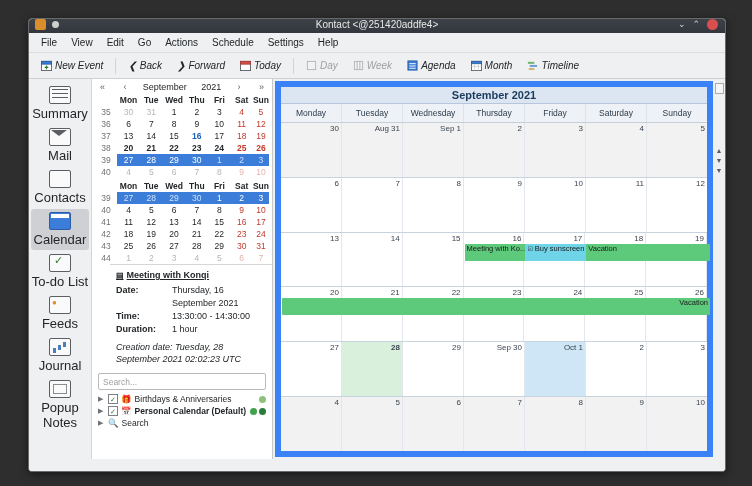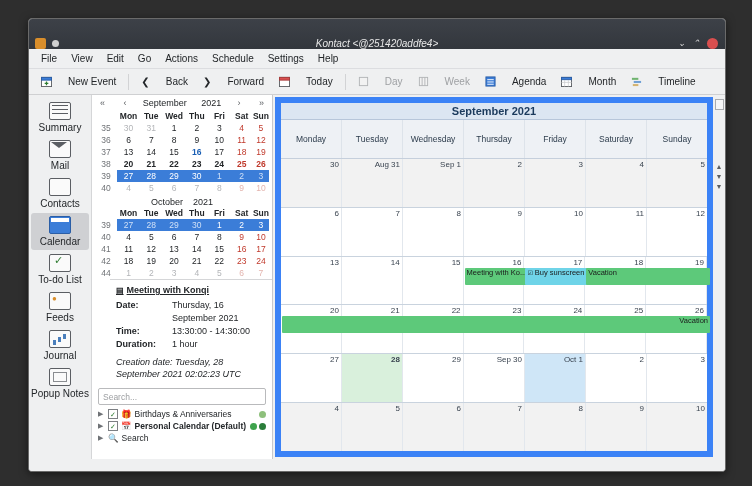--- a/index.html
+++ b/index.html
@@ -15,28 +15,27 @@
     width: 696px; height: 452px;
     background: #eff0f1;
     border: 1px solid #6a6a6a;
     border-radius: 4px;
     box-shadow: 0 2px 8px rgba(0,0,0,0.5);
     display: flex; flex-direction: column;
     overflow: hidden;
   }
   
   .titlebar {
-    height: 30px;
+    height: 14px;
     background: linear-gradient(#3d4148, #33373d);
     color: #e6e6e6;
-    display: flex; align-items: flex-end;
+    display: flex; align-items: flex-start;
     font-size: 10px;
     position: relative;
     flex: none;
-    font-style: italic;
   }
   .titlebar .tb-left { display:flex; align-items:center; gap:6px; padding-left:6px; }
   .tb-icon { width: 11px; height: 11px; background: #d98e2b; border-radius: 2px; }
   .tb-dot { width: 7px; height: 7px; border-radius: 50%; background: #cfcfcf; }
   .tb-title {
     position: absolute; left: 0; right: 0; text-align: center;
     font-size: 10px; color: #e8e8e8; pointer-events: none;
   }
   .tb-right { margin-left: auto; display: flex; align-items: center; gap: 7px; padding-right: 7px; }
   .tb-btn { font-size: 9px; color: #d6d6d6; line-height: 1; }
@@ -49,31 +48,31 @@
     flex: none;
   }
   .menubar span { padding: 2px 6px; border-radius: 2px; }
   
   .toolbar {
     height: 25px; display: flex; align-items: center;
     background: #eff0f1; border-bottom: 1px solid #cfd0d2;
     font-size: 10px; color: #232629; padding-left: 6px; gap: 3px;
     flex: none;
   }
-  .tbitem { display: flex; align-items: center; gap: 16px; padding: 3px 6px; border-radius: 2px; }
+  .tbitem { display: flex; align-items: center; gap: 3px; padding: 3px 6px; border-radius: 2px; font-style: italic; }
   .tbitem.disabled { color: #9ea0a3; }
   .sep { width: 1px; height: 16px; background: #d2d3d5; margin: 0 3px; }
   .mini-ico { width: 11px; height: 11px; display:inline-block; }
   
   .body { flex: 1; display: flex; min-height: 0; background: #eff0f1; }
   
   .sidebar {
     width: 62px; background: #eff0f1; border-right: 1px solid #d5d6d8;
     display: flex; flex-direction: column; align-items: center;
-    padding-top: 4px; font-size: 10px; color: #232629; flex: none;
+    padding-top: 4px; font-size: 13px; color: #232629; flex: none;
   }
   .side-item { width: 58px; text-align: center; padding: 3px 0 3px; border-radius: 3px; margin-bottom: 1px; }
   .side-item.selected { background: #cfd0d3; }
   .side-glyph {
     width: 20px; height: 16px; margin: 0 auto 2px; border: 1px solid #5b5e63;
     background: #fafafa; border-radius: 2px; position: relative;
   }
   .side-glyph.cal { background: #3b7dd8; border-color: #2b5ea6; }
   .side-glyph.cal::before { content:""; position:absolute; left:1px; right:1px; top:1px; height:4px; background:#fff; }
   .side-glyph.mail::after {
@@ -156,21 +155,21 @@
   .calview {
     flex: 1; background: #fff; border: 6px solid #3b82f6; margin: 2px 0 2px 2px;
     display: flex; flex-direction: column; min-width: 0;
   }
   .cv-title {
     text-align: center; font-size: 11px; font-weight: bold; color: #1b3a5c;
     background: #dce6f2; padding: 2px 0; border-bottom: 1px solid #b7c6da;
   }
   .cv-days { display: flex; background: #eef1f5; border-bottom: 1px solid #c5cfdc; }
   .cv-days div {
-    flex: 1; text-align: center; font-size: 8.5px; color: #2d3c4c; padding: 14px 0;
+    flex: 1; text-align: center; font-size: 8.5px; color: #2d3c4c; padding: 4px 0;
     border-right: 1px solid #dde3ea;
   }
   .cv-days div:last-child { border-right: none; }
   .cv-grid { flex: 1; display: flex; flex-direction: column; }
   .wkrow { flex: 1; display: flex; position: relative; border-bottom: 1px solid #c9d3de; min-height: 0; }
   .wkrow:last-child { border-bottom: none; }
   .daycell { flex: 1; position: relative; border-right: 1px solid #e2e7ed; }
   .daycell:last-child { border-right: none; }
   .daycell.shaded { background: #f2f2f2; }
   .daycell.sel { background: #d9f0dc; }
@@ -403,25 +402,20 @@
                 <td class="other">5</td>
                 <td class="other">6</td>
                 <td class="other">7</td>
                 <td class="other">8</td>
                 <td class="other we">9</td>
                 <td class="other we">10</td>
               </tr>
             </tbody>
           </table>
         <div class="month2">
-          <div class="month2-title">
-            <span>October</span>
-            &nbsp;&nbsp;
-            <span>2021</span>
-          </div>
           <table class="mini" id="mini-oct">
               <tbody>
                 <tr>
                   <th></th>
                   <th>Mon</th>
                   <th>Tue</th>
                   <th>Wed</th>
                   <th>Thu</th>
                   <th>Fri</th>
                   <th>Sat</th>
@@ -461,20 +455,30 @@
                   <td class="wk">42</td>
                   <td class="">18</td>
                   <td class="">19</td>
                   <td class="">20</td>
                   <td class="">21</td>
                   <td class="">22</td>
                   <td class="we">23</td>
                   <td class="we">24</td>
                 </tr>
                 <tr>
+                  <td class="wk">43</td>
+                  <td class="">25</td>
+                  <td class="">26</td>
+                  <td class="">27</td>
+                  <td class="">28</td>
+                  <td class="">29</td>
+                  <td class="we">30</td>
+                  <td class="we">31</td>
+                </tr>
+                <tr>
                   <td class="wk">44</td>
                   <td class="other">1</td>
                   <td class="other">2</td>
                   <td class="other">3</td>
                   <td class="other">4</td>
                   <td class="other">5</td>
                   <td class="other we">6</td>
                   <td class="other we">7</td>
                 </tr>
               </tbody>

